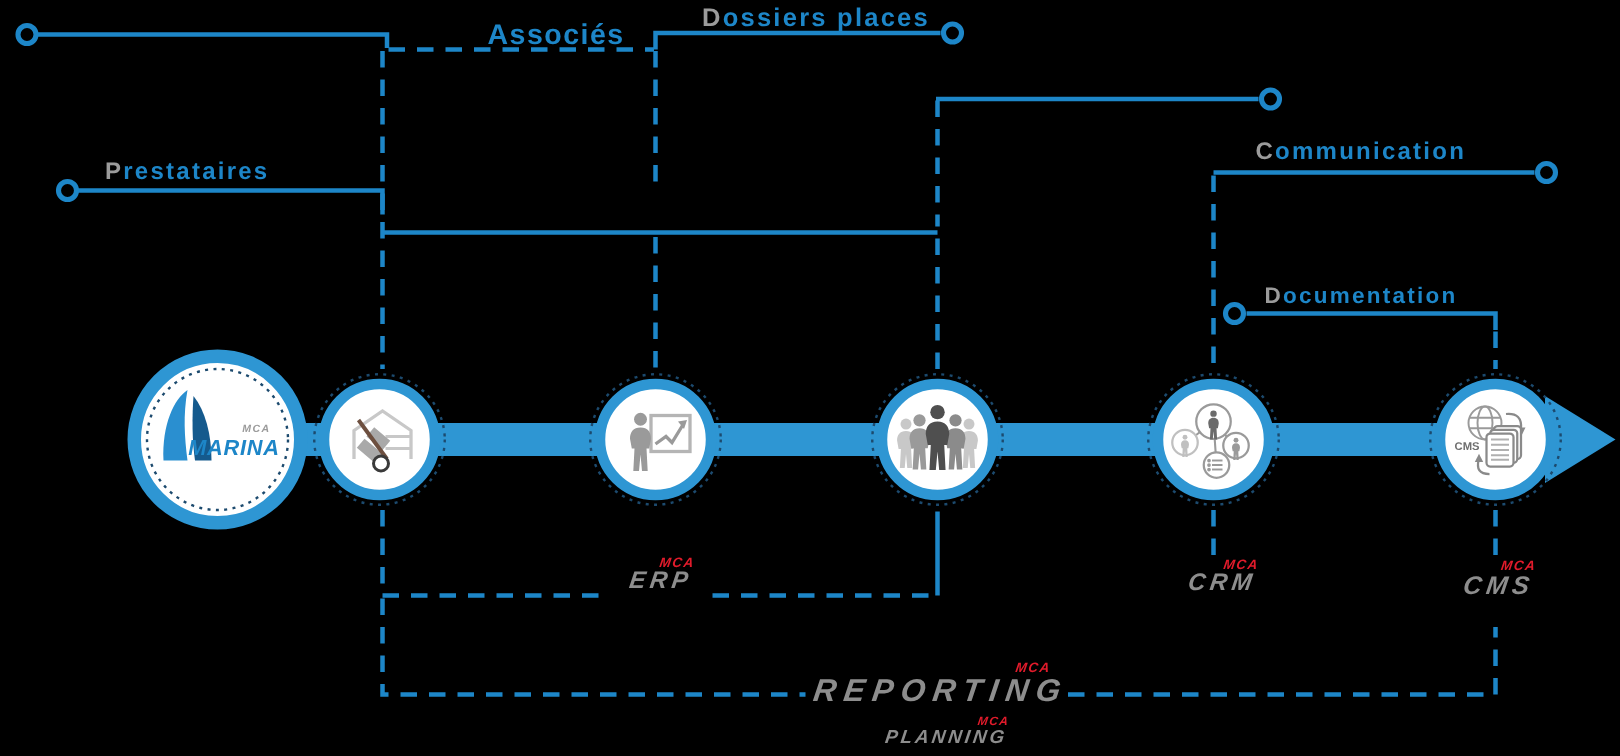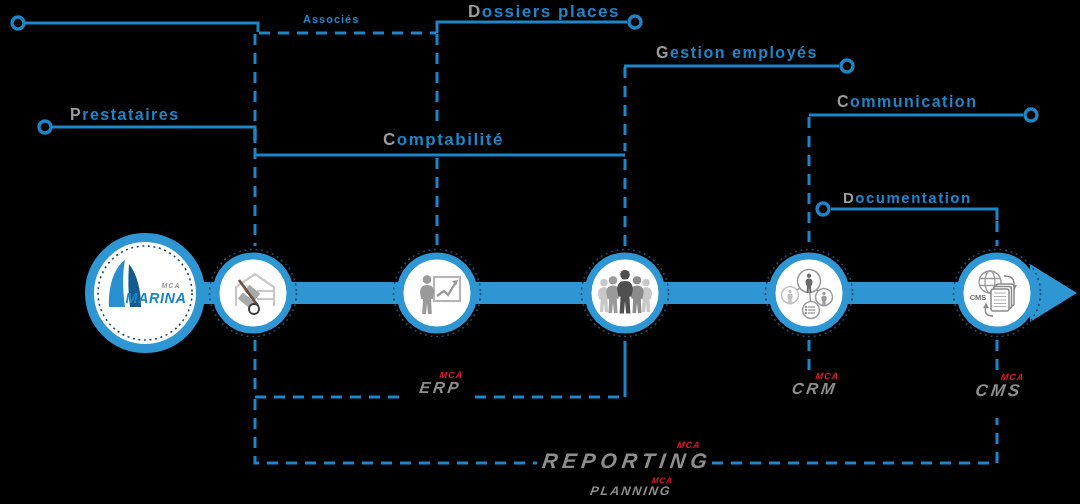--- a/index.html
+++ b/index.html
@@ -172,27 +172,25 @@
       <circle cx="635" cy="22" r="6"></circle>
       <circle cx="847" cy="66" r="6"></circle>
       <circle cx="1031" cy="115" r="6"></circle>
       <circle cx="823" cy="209" r="6"></circle>
     </g>
   </svg>
 
 
   <div class="lbl" style="left:70px;top:106px;font-size:16px;"><span class="fl">P</span><span>restataires</span></div>
 
-  <div class="lbl" style="left:303px;top:13px;font-size:11px;letter-spacing:1px;"><span class="fl"></span><span>Associés</span></div>
+  <div class="lbl" style="left:325px;top:13px;font-size:19px;letter-spacing:1px;"><span class="fl"></span><span>Associés</span></div>
 
   <div class="lbl" style="left:468px;top:2px;font-size:17px;"><span class="fl">D</span><span>ossiers places</span></div>
 
-  <div class="lbl" style="left:383px;top:130px;font-size:17px;"><span class="fl">C</span><span>omptabilité</span></div>
-
-  <div class="lbl" style="left:656px;top:44px;font-size:16px;"><span class="fl">G</span><span>estion employés</span></div>
+
 
   <div class="lbl" style="left:843px;top:189px;font-size:15px;"><span class="fl">D</span><span>ocumentation</span></div>
 
   <div class="lbl" style="left:837px;top:93px;font-size:16px;"><span class="fl">C</span><span>ommunication</span></div>
 
   <div class="module" id="module-erp" style="left:390px;top:371px;width:72px;">
     <span class="mca">MCA</span>
     <span class="name" style="font-size:16px;">ERP</span>
   </div>
 

